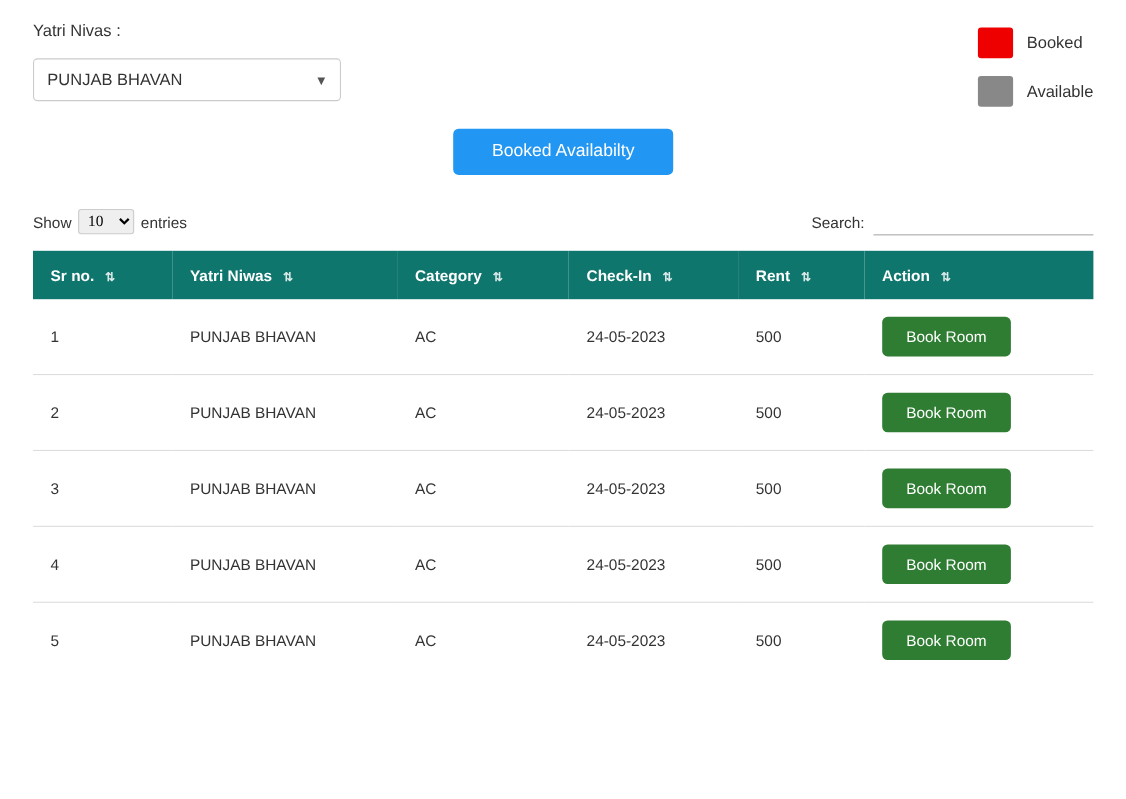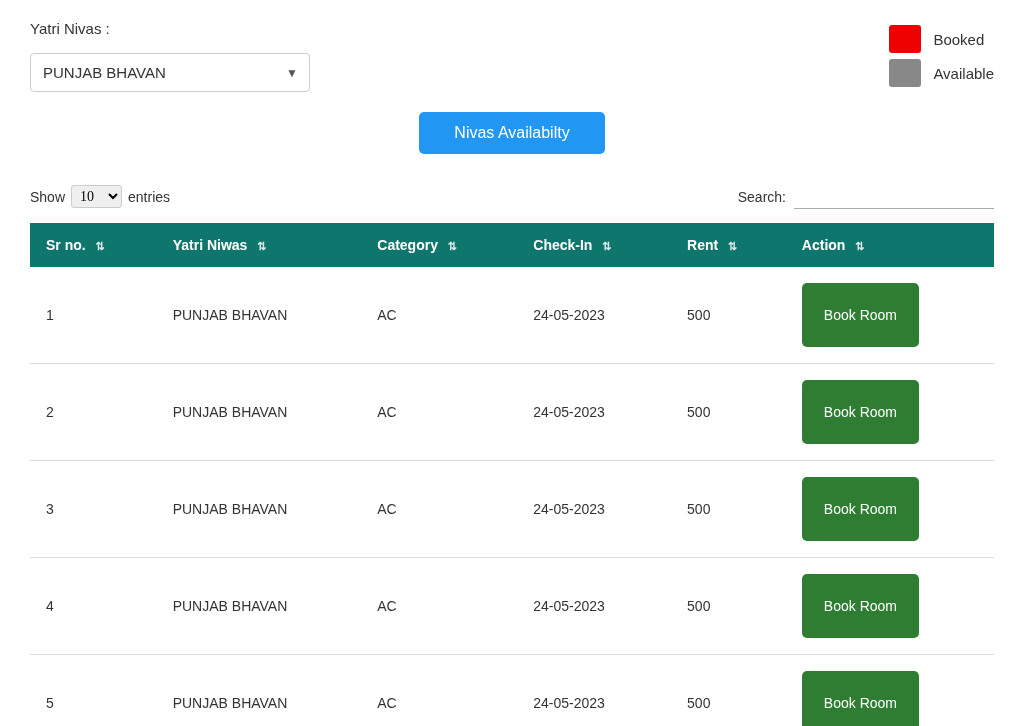--- a/index.html
+++ b/index.html
@@ -63,21 +63,21 @@
       font-size: 15px;
       width: 220px;
       background: #f0f0f0;
       color: #555;
     }
 
     .legend-section {
       margin-left: auto;
       display: flex;
       flex-direction: column;
-      gap: 6px;
+      gap: 16px;
       padding-top: 5px;
     }
 
     .legend-item {
       display: flex;
       align-items: center;
       gap: 12px;
     }
 
     .legend-box {
@@ -188,21 +188,21 @@
       padding: 16px 16px;
       font-size: 14px;
       color: #333;
     }
 
     .book-btn {
       background: #2e7d32;
       color: #fff;
       border: none;
       border-radius: 5px;
-      padding: 24px 22px;
+      padding: 10px 22px;
       font-size: 14px;
       cursor: pointer;
     }
   </style>
 </head>
 <body>
 
 <div class="top-section">
 
   <div class="field-group">
@@ -224,21 +224,21 @@
       <span class="legend-text">Booked</span>
     </div>
     <div class="legend-item">
       <div class="legend-box available"></div>
       <span class="legend-text">Available</span>
     </div>
   </div>
 </div>
 
 <div class="center-btn-wrapper">
-  <button class="check-btn">Nivas Availabilty</button>
+  <button class="check-btn">Booked Availabilty</button>
 </div>
 
 <div class="table-controls">
   <div class="show-entries">
     <span>Show</span>
     <select class="entries-select">
       <option>10</option>
       <option>25</option>
       <option>50</option>
       <option>100</option>

